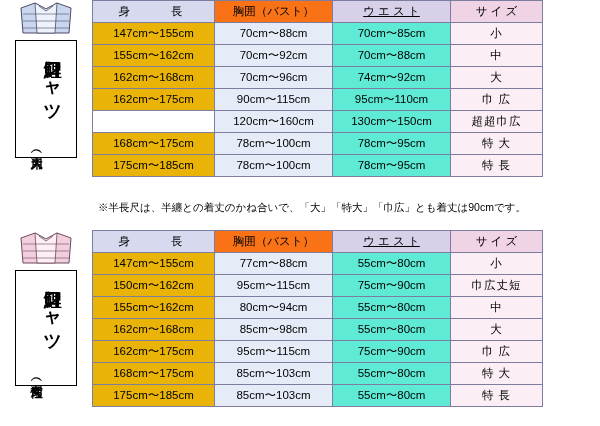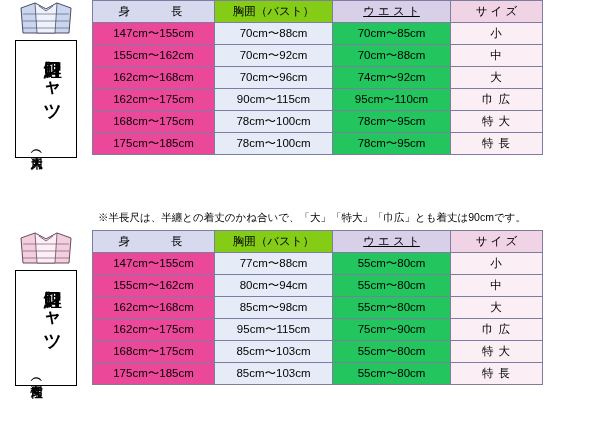--- a/index.html
+++ b/index.html
@@ -96,39 +96,39 @@
     padding: 0;
     font-weight: normal;
   }
   .col-h { width: 122px; }
   .col-b { width: 118px; }
   .col-w { width: 118px; }
   .col-s { width: 92px; }
 
   
   th.hdr-height { background: #d7d9ef; letter-spacing: 6px; }
-  th.hdr-bust   { background: #84cc16; }
+  th.hdr-bust   { background: #f97316; }
   th.hdr-waist  { background: #d7d0e8; text-decoration: underline; }
   th.hdr-size   { background: #f0d3e4; margin-left: 28px; }
   th.hdr { font-weight: bold; font-size: 11.5px; }
 
   
-  td.c-height { background: #ec4899; font-weight: bold; margin-left: 20px; }
+  td.c-height { background: #eab308; font-weight: bold; margin-left: 20px; }
   td.c-bust   { background: #e6ecf7; font-weight: bold; }
-  td.c-waist  { background: #22c55e; font-weight: bold; }
+  td.c-waist  { background: #5eead4; font-weight: bold; }
   td.c-size   { background: #fbeff5; font-weight: bold; letter-spacing: 1px; }
   td.blank    { background: #ffffff; border-left: 1px solid #7d7da0; }
 
   .note {
     position: absolute;
     font-size: 10.5px;
     color: #000;
     white-space: nowrap;
   }
-  .note-adult { top: 211px; left: 98px; }
+  .note-adult { top: 201px; left: 98px; }
 </style>
 </head>
 <body>
 
 <div class="page">
 
   <div class="section section-adult">
     <div class="section-inner">
 
       <div class="label-block">
@@ -182,20 +182,26 @@
             <td class="c-waist">74cm〜92cm</td>
             <td class="c-size">大</td>
           </tr>
           <tr>
             <td class="c-height">162cm〜175cm</td>
             <td class="c-bust">90cm〜115cm</td>
             <td class="c-waist">95cm〜110cm</td>
             <td class="c-size">巾 広</td>
           </tr>
           <tr>
+            <td class="blank"></td>
+            <td class="c-bust">120cm〜160cm</td>
+            <td class="c-waist">130cm〜150cm</td>
+            <td class="c-size">超超巾広</td>
+          </tr>
+          <tr>
             <td class="c-height">168cm〜175cm</td>
             <td class="c-bust">78cm〜100cm</td>
             <td class="c-waist">78cm〜95cm</td>
             <td class="c-size">特 大</td>
           </tr>
           <tr>
             <td class="c-height">175cm〜185cm</td>
             <td class="c-bust">78cm〜100cm</td>
             <td class="c-waist">78cm〜95cm</td>
             <td class="c-size">特 長</td>
@@ -243,20 +249,26 @@
           </tr>
         </thead>
         <tbody>
           <tr>
             <td class="c-height">147cm〜155cm</td>
             <td class="c-bust">77cm〜88cm</td>
             <td class="c-waist">55cm〜80cm</td>
             <td class="c-size">小</td>
           </tr>
           <tr>
+            <td class="c-height">150cm〜162cm</td>
+            <td class="c-bust">95cm〜115cm</td>
+            <td class="c-waist">75cm〜90cm</td>
+            <td class="c-size">巾広丈短</td>
+          </tr>
+          <tr>
             <td class="c-height">155cm〜162cm</td>
             <td class="c-bust">80cm〜94cm</td>
             <td class="c-waist">55cm〜80cm</td>
             <td class="c-size">中</td>
           </tr>
           <tr>
             <td class="c-height">162cm〜168cm</td>
             <td class="c-bust">85cm〜98cm</td>
             <td class="c-waist">55cm〜80cm</td>
             <td class="c-size">大</td>

